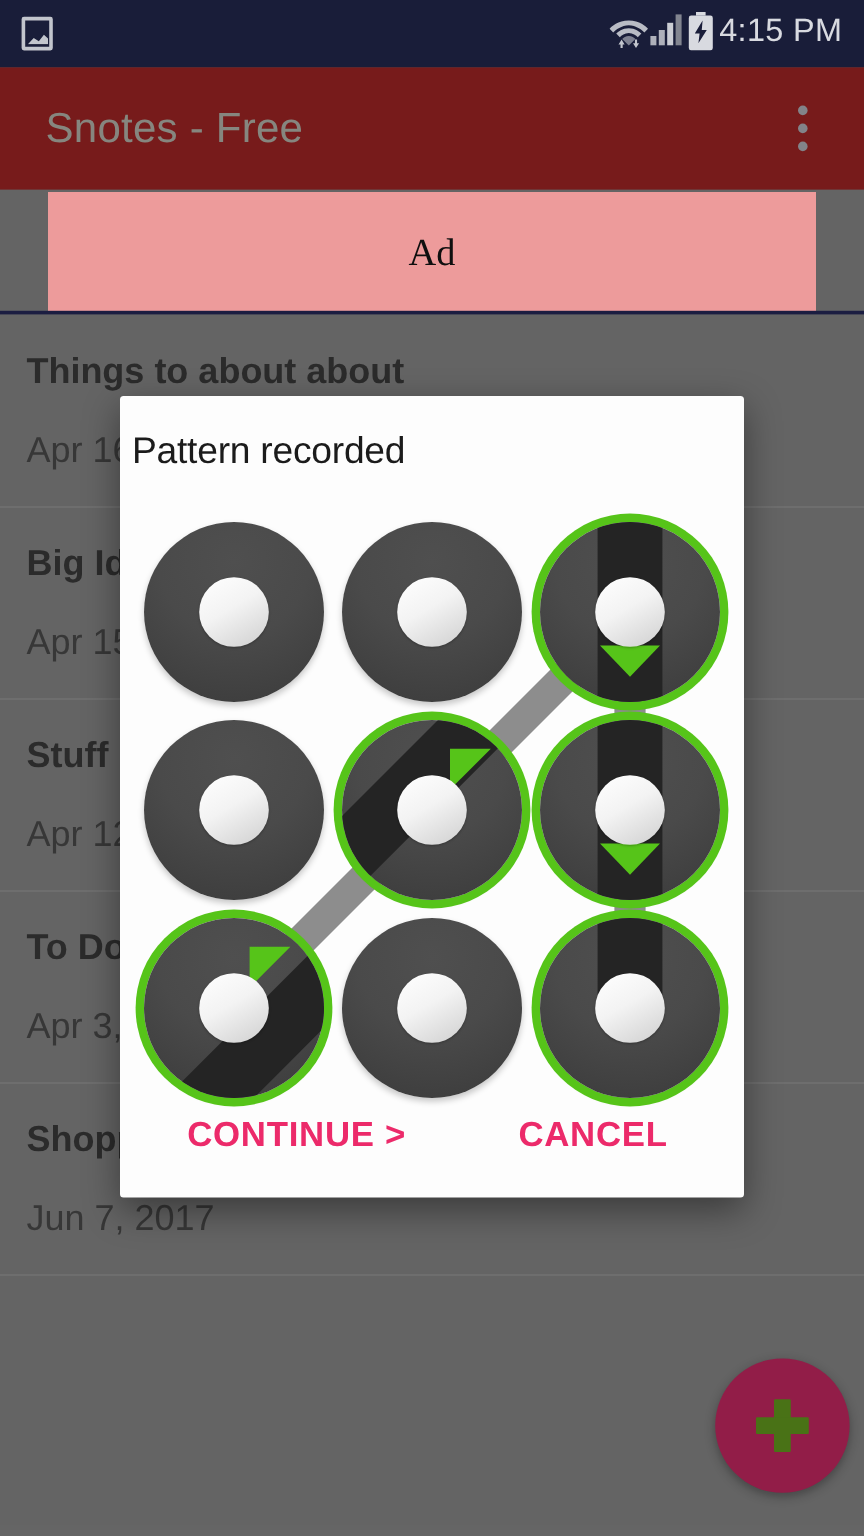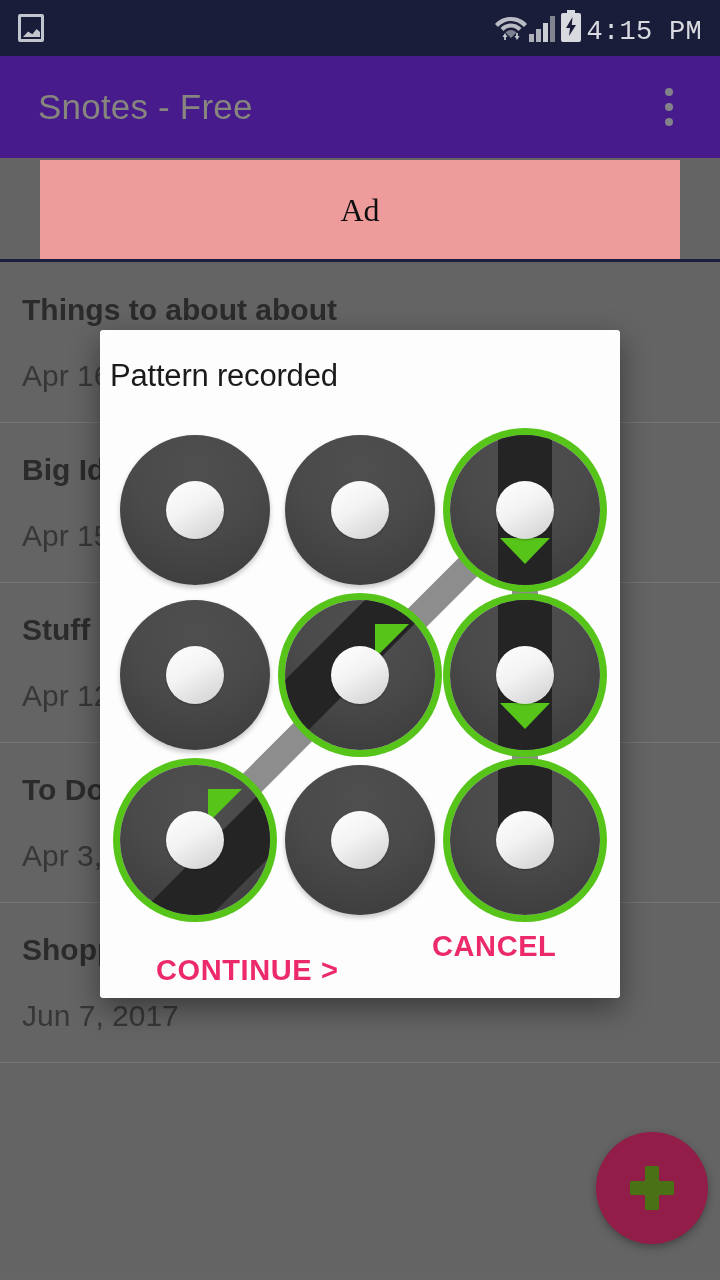--- a/index.html
+++ b/index.html
@@ -11,34 +11,34 @@
   }
   #screen { position:relative; width:720px; height:1280px; overflow:hidden; background:#6b6b6b; }
 
   
   #status-bar{
     position:absolute; left:0; top:0; width:720px; height:56px;
     background:#1b1f3d; display:flex; align-items:center;
     padding:0 18px; z-index:30;
   }
   .sb-left{ display:flex; align-items:center; gap:10px; }
-  .sb-right{ margin-left:auto; display:flex; align-items:flex-end; gap:0;font-family:Liberation Mono, monospace; }
+  .sb-right{ margin-left:auto; display:flex; align-items:flex-start; gap:0; }
   .sb-clock{ color:#e6e8ef; font-size:27px; letter-spacing:.3px; padding-left:4px; }
 
   .icon-gallery{ width:26px; height:28px; border:3px solid #cfd2da; border-radius:2px; position:relative; }
   .icon-gallery:after{
     content:""; position:absolute; left:2px; bottom:2px; width:17px; height:9px;
     background:#cfd2da;
     clip-path:polygon(0 100%, 30% 40%, 55% 70%, 80% 10%, 100% 45%, 100% 100%);
   }
 
   
   #app-bar{
     position:absolute; left:0; top:56px; width:720px; height:102px;
-    background:#4c1d95; z-index:28; display:flex; align-items:center;
+    background:#7f1d1d; z-index:28; display:flex; align-items:center;
   }
   #app-title{
     color:#8f8f87; font-size:35px; padding-left:38px; letter-spacing:.2px;
   }
   #overflow-menu{
     margin-left:auto; margin-right:28px; width:46px; height:58px;
     display:flex; flex-direction:column; align-items:center; justify-content:center; gap:7px;
   }
   #overflow-menu i{ display:block; width:8px; height:8px; border-radius:50%; background:#8b8c92; }
 
@@ -128,21 +128,21 @@
   
   #dialog-actions{
     position:absolute; left:0; bottom:0; width:520px; height:82px;
     display:flex; align-items:center;
   }
   .dlg-btn{
     color:#ec2a6a; font-size:29px; font-weight:bold; letter-spacing:.6px;
     background:none; border:none; cursor:pointer;
     font-family:"Liberation Sans", sans-serif;
   }
-  #btn-continue{ position:absolute; left:56px; top:14px;margin-top:24px; }
+  #btn-continue{ position:absolute; left:56px; top:14px; }
   #btn-cancel{ position:absolute; left:332px; top:14px; }
 </style>
 </head>
 <body>
 
 <div id="screen">
 
   <div id="status-bar">
     <div class="sb-left">
       <span class="icon-gallery"></span>

